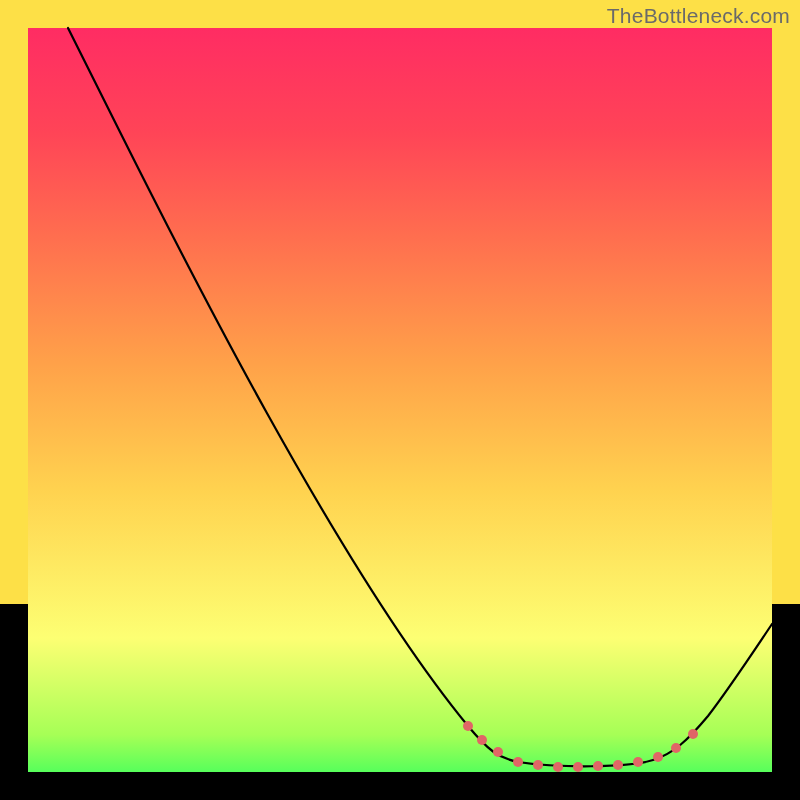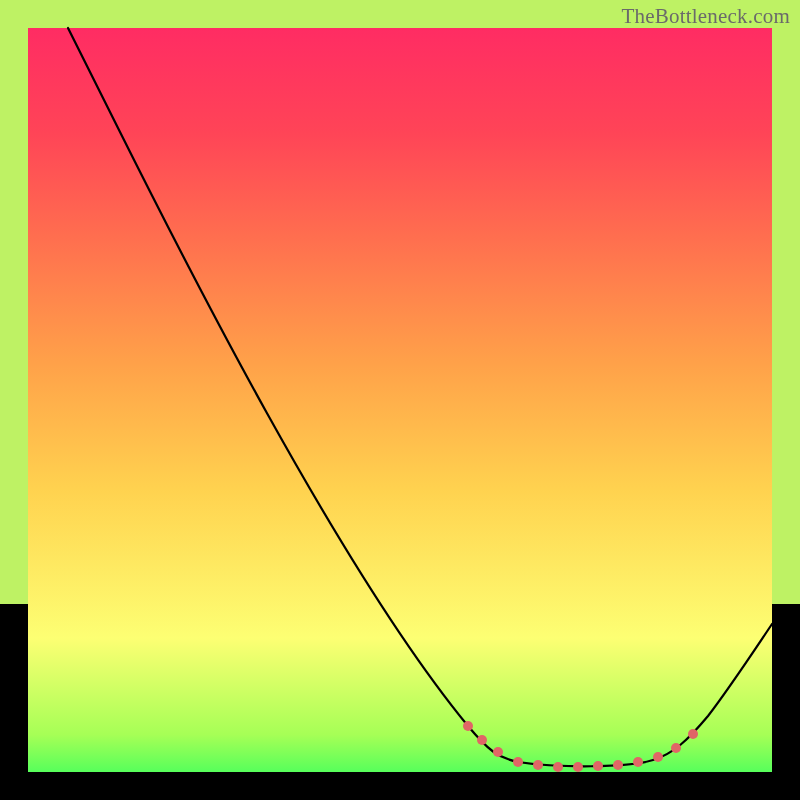--- a/index.html
+++ b/index.html
@@ -8,22 +8,21 @@
     width: 800px;
     height: 800px;
     background: #000;
     overflow: hidden;
     font-family: Arial, Helvetica, sans-serif;
   }
   .frame {
     position: relative;
     width: 800px;
     height: 604px;
-    background: #bef264;
-    font-family: Liberation Serif, serif;
+    background: #fde047;
   }
   .watermark {
     position: absolute;
     top: 4px;
     right: 10px;
     color: #6a6a6a;
     font-size: 21px;
     font-weight: 400;
     letter-spacing: 0.2px;
     z-index: 10;

